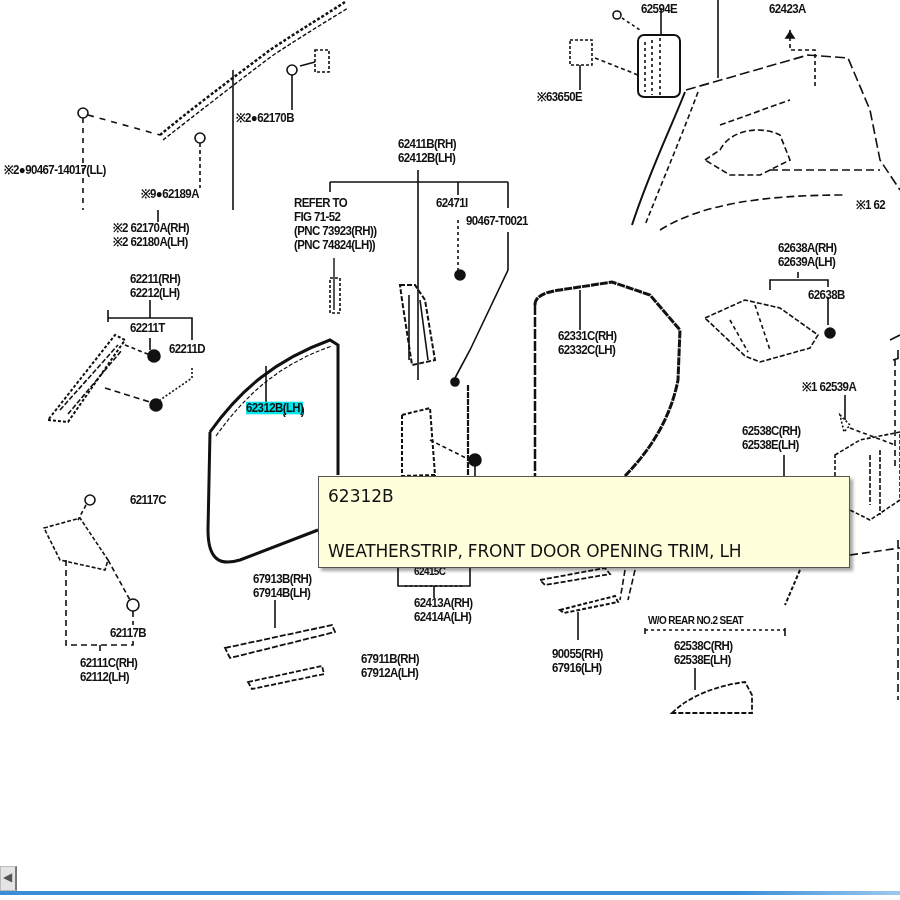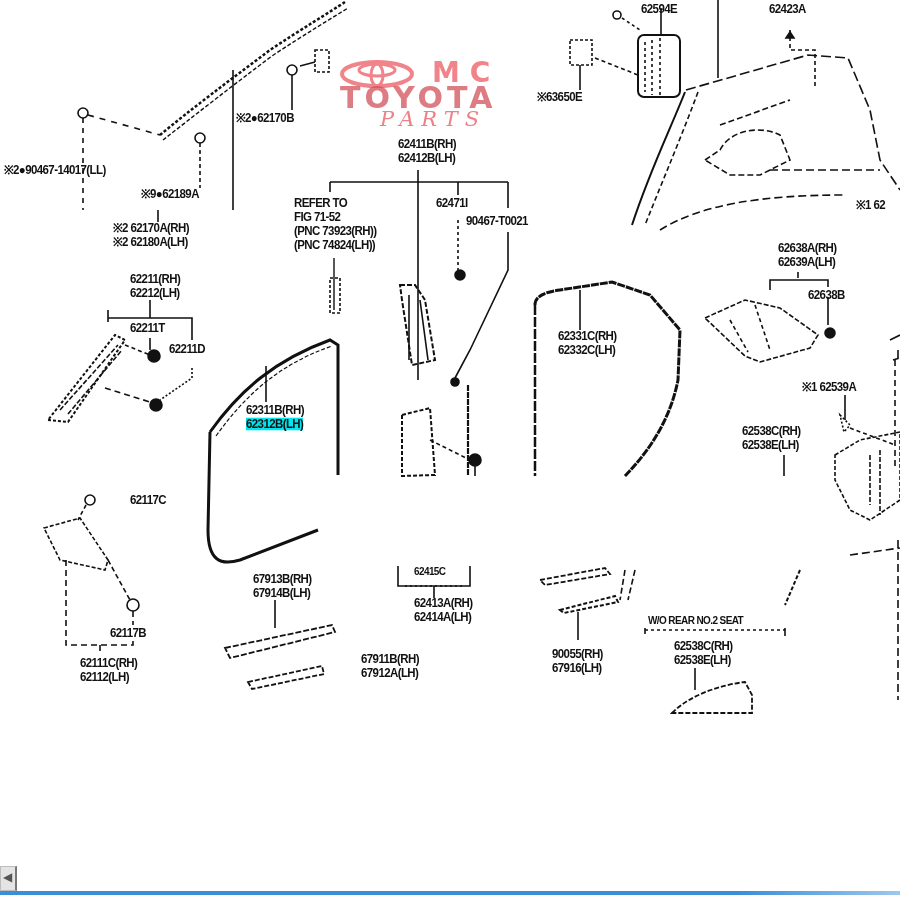--- a/index.html
+++ b/index.html
@@ -130,30 +130,20 @@
     <path d="M850,428 L895,445" stroke-dasharray="4,3"></path>
     <path d="M895,360 L895,470 M893,360 L900,358" stroke-dasharray="6,4"></path>
     <path d="M835,455 L860,440 L900,432 L900,500 L870,520 L850,510 L835,480 Z" stroke-dasharray="4,2" stroke-width="1.6"></path>
     <path d="M880,450 L880,515 M870,455 L870,505" stroke-dasharray="5,2"></path>
     <path d="M898,540 L898,700" stroke-dasharray="8,4"></path>
     <path d="M850,555 L900,548" stroke-dasharray="8,4"></path>
     <path d="M784,455 L784,476"></path>
     <path d="M890,340 L900,335 M898,350 L898,358"></path>
   </svg>
 
-  <div class="wm">
-    <svg class="logo" width="75" height="28" viewBox="0 0 75 28">
-      <ellipse cx="37" cy="14" rx="35" ry="12" fill="none" stroke="#f0848a" stroke-width="4"></ellipse>
-      <ellipse cx="37" cy="10" rx="18" ry="6" fill="none" stroke="#f0848a" stroke-width="3"></ellipse>
-      <ellipse cx="37" cy="15" rx="6" ry="11" fill="none" stroke="#f0848a" stroke-width="3"></ellipse>
-    </svg>
-    <span class="top" style="left:92px">MC</span>
-    <span class="mid">TOYOTA</span>
-    <span class="bot">PARTS</span>
-  </div>
 
   <span class="lbl" style="left:641px;top:3px">62594E</span>
   <span class="lbl" style="left:769px;top:3px">62423A</span>
   <span class="lbl" style="left:537px;top:91px">※63650E</span>
   <span class="lbl" style="left:236px;top:112px">※2●62170B</span>
   <span class="lbl" style="left:4px;top:164px">※2●90467-14017(LL)</span>
   <span class="lbl" style="left:141px;top:188px">※9●62189A</span>
   <span class="lbl" style="left:113px;top:222px">※2 62170A(RH)</span>
   <span class="lbl" style="left:113px;top:236px">※2 62180A(LH)</span>
   <span class="lbl" style="left:398px;top:138px">62411B(RH)</span>
@@ -162,21 +152,21 @@
   <span class="lbl" style="left:294px;top:211px">FIG 71-52</span>
   <span class="lbl" style="left:294px;top:225px">(PNC 73923(RH))</span>
   <span class="lbl" style="left:294px;top:239px">(PNC 74824(LH))</span>
   <span class="lbl" style="left:436px;top:197px">62471I</span>
   <span class="lbl" style="left:466px;top:215px">90467-T0021</span>
   <span class="lbl" style="left:130px;top:273px">62211(RH)</span>
   <span class="lbl" style="left:130px;top:287px">62212(LH)</span>
   <span class="lbl" style="left:130px;top:322px">62211T</span>
   <span class="lbl" style="left:169px;top:343px">62211D</span>
   <span class="lbl" style="left:246px;top:404px">62311B(RH)</span>
-  <span class="lbl hl" style="left:246px;top:418px">62312B(LH)</span>
+  <span class="lbl hl" style="left:246px;top:402px">62312B(LH)</span>
   <span class="lbl" style="left:558px;top:330px">62331C(RH)</span>
   <span class="lbl" style="left:558px;top:344px">62332C(LH)</span>
   <span class="lbl" style="left:778px;top:242px">62638A(RH)</span>
   <span class="lbl" style="left:778px;top:256px">62639A(LH)</span>
   <span class="lbl" style="left:808px;top:289px">62638B</span>
   <span class="lbl" style="left:802px;top:381px">※1 62539A</span>
   <span class="lbl" style="left:742px;top:425px">62538C(RH)</span>
   <span class="lbl" style="left:742px;top:439px">62538E(LH)</span>
   <span class="lbl" style="left:856px;top:199px">※1 62</span>
   <span class="lbl" style="left:130px;top:494px">62117C</span>
@@ -189,20 +179,24 @@
   <span class="lbl" style="left:414px;top:597px">62413A(RH)</span>
   <span class="lbl" style="left:414px;top:611px">62414A(LH)</span>
   <span class="lbl" style="left:361px;top:653px">67911B(RH)</span>
   <span class="lbl" style="left:361px;top:667px">67912A(LH)</span>
   <span class="lbl" style="left:552px;top:648px">90055(RH)</span>
   <span class="lbl" style="left:552px;top:662px">67916(LH)</span>
   <span class="lbl" style="left:648px;top:615px;font-size:10px">W/O REAR NO.2 SEAT</span>
   <span class="lbl" style="left:674px;top:640px">62538C(RH)</span>
   <span class="lbl" style="left:674px;top:654px">62538E(LH)</span>
 
+  <div class="tooltip">
+    <span class="code">62312B</span>
+    <span class="desc">WEATHERSTRIP, FRONT DOOR OPENING TRIM, LH</span>
+  </div>
 </div>
 
 <div class="hscroll">
   <div class="btn">
     <span>◀</span>
   </div>
   <div class="bar"></div>
 </div>
 
 </body></html>

